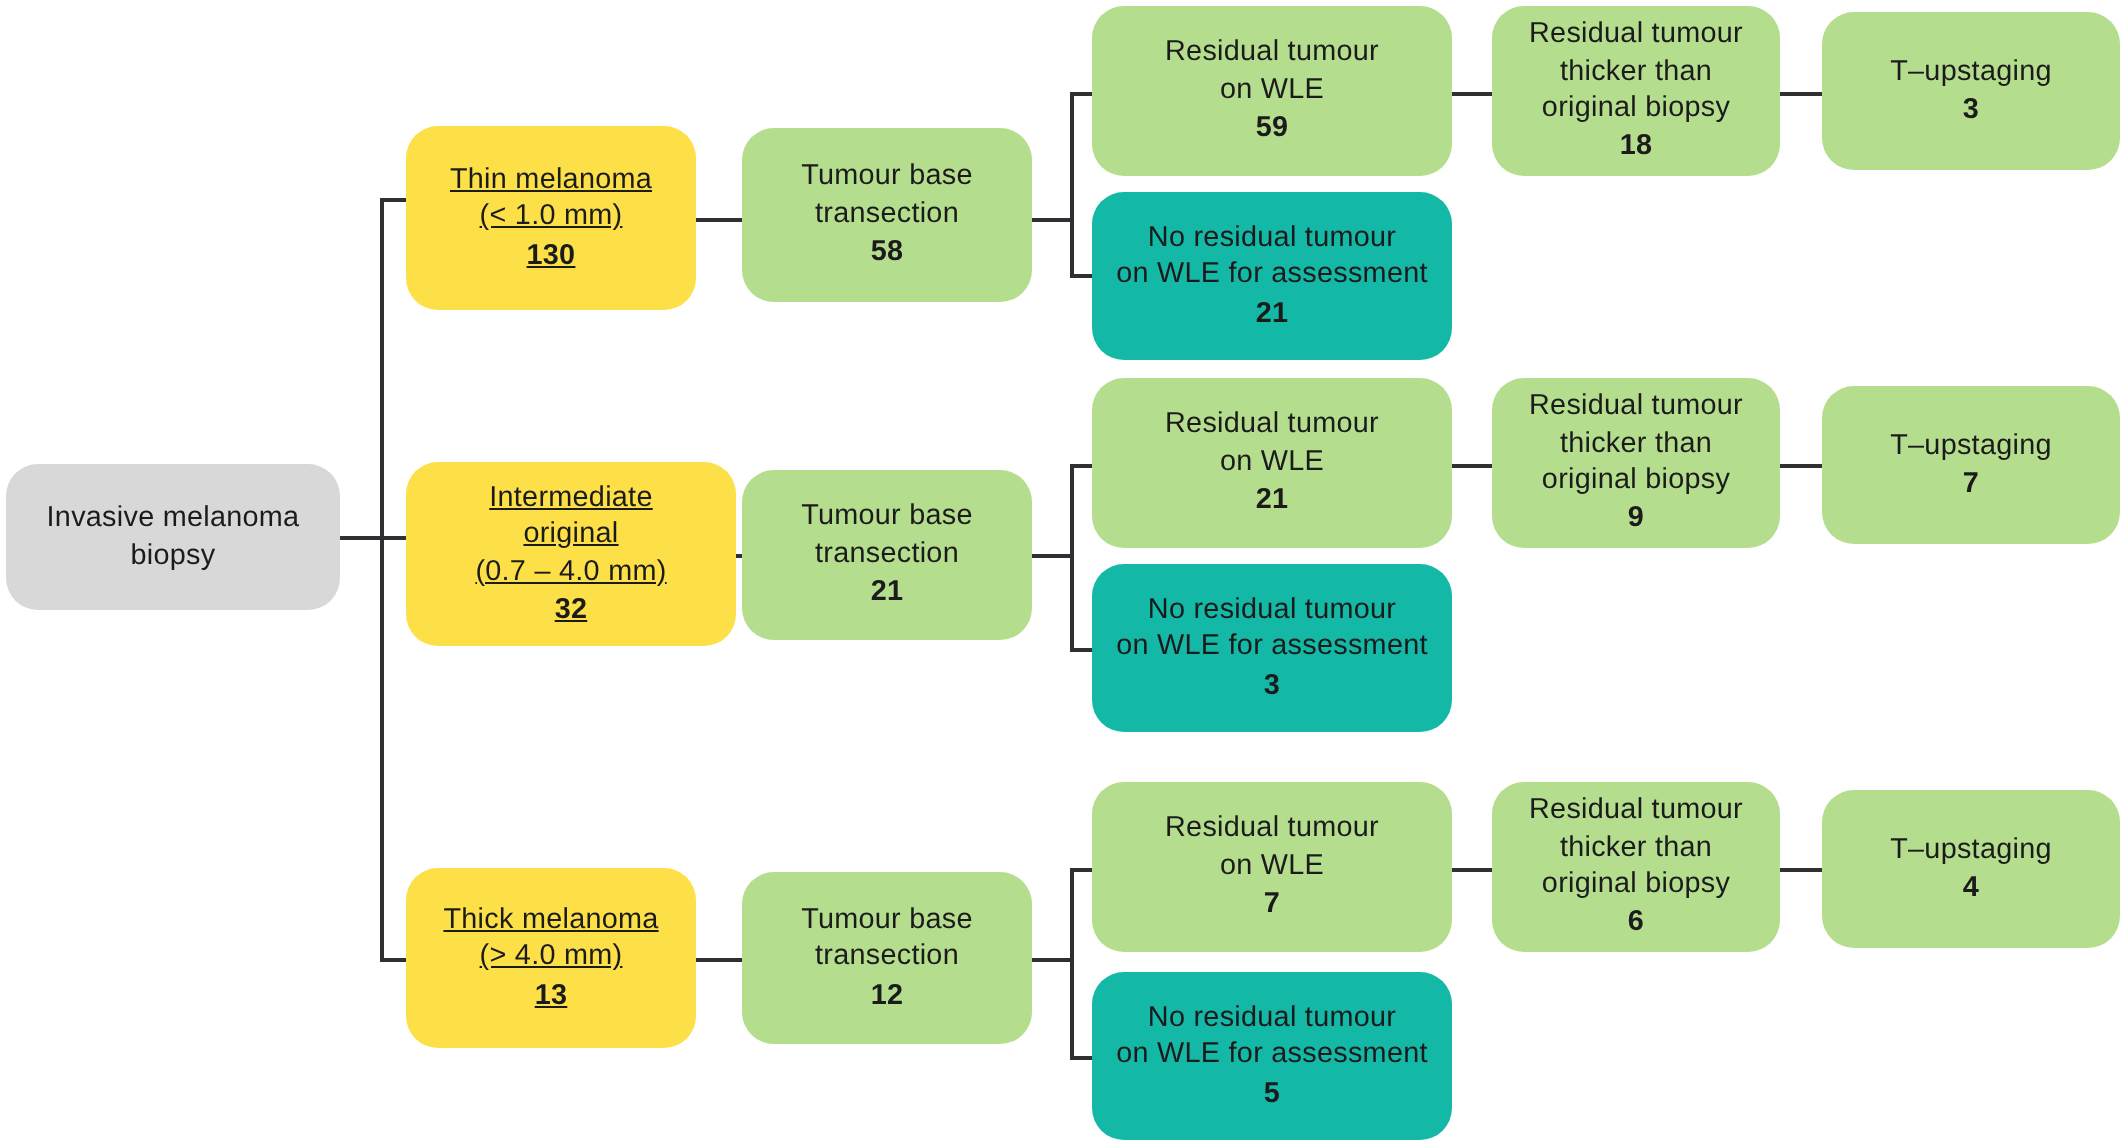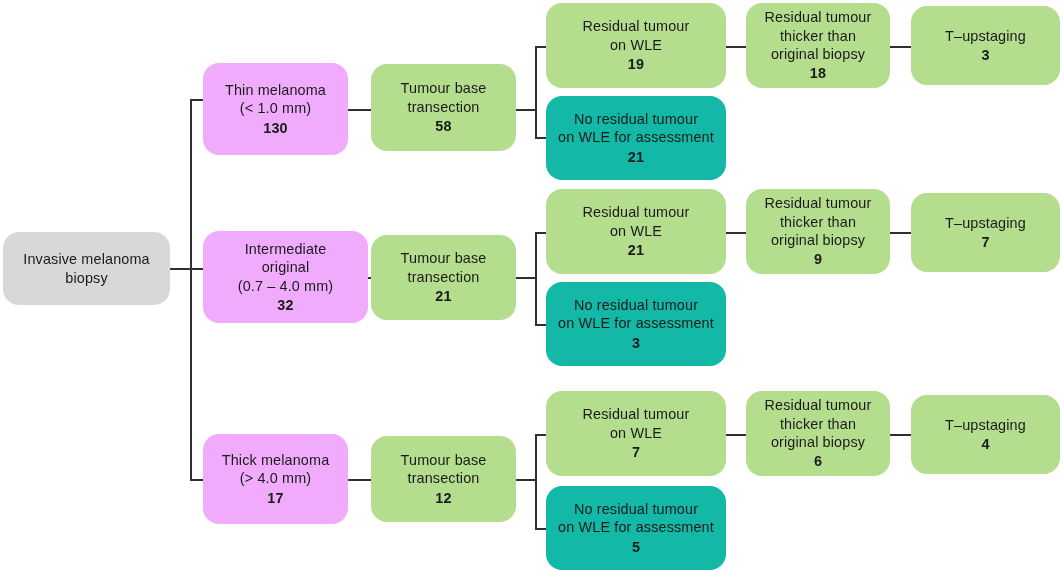--- a/index.html
+++ b/index.html
@@ -29,21 +29,21 @@
     text-align: center;
     color: #1b1b1b;
     font-size: 14.4px;
     line-height: 1.28;
     padding: 4px 8px;
     letter-spacing: 0.01em;
   }
   .node .ln { display: block; white-space: nowrap; }
   .node .count { font-weight: bold; display: block; padding-top: 1px; }
   .n-grey  { background: #d8d8d8; }
-  .n-blue  { background: #f0abfc; }
+  .n-blue  { background: #fde047; text-decoration: underline; }
   .n-green { background: #b5dd8e; }
   .n-red   { background: #14b8a6; }
 
   .conn {
     position: absolute;
     background: #2f3033;
   }
   .conn.h { height: 1.6px; }
   .conn.v { width: 1.6px; }
 </style>
@@ -98,21 +98,21 @@
 
   <div class="node n-green" style="left:371px; top:64px; width:145px; height:87px;">
     <span class="ln">Tumour base</span>
     <span class="ln">transection</span>
     <span class="count">58</span>
   </div>
 
   <div class="node n-green" style="left:546px; top:3px; width:180px; height:85px;">
     <span class="ln">Residual tumour</span>
     <span class="ln">on WLE</span>
-    <span class="count">19</span>
+    <span class="count">59</span>
   </div>
 
   <div class="node n-red" style="left:546px; top:96px; width:180px; height:84px;">
     <span class="ln">No residual tumour</span>
     <span class="ln">on WLE for assessment</span>
     <span class="count">21</span>
   </div>
 
   <div class="node n-green" style="left:746px; top:3px; width:144px; height:85px;">
     <span class="ln">Residual tumour</span>
@@ -159,21 +159,21 @@
   </div>
 
   <div class="node n-green" style="left:911px; top:193px; width:149px; height:79px;">
     <span class="ln">T–upstaging</span>
     <span class="count">7</span>
   </div>
 
   <div class="node n-blue" style="left:203px; top:434px; width:145px; height:90px;">
     <span class="ln">Thick melanoma</span>
     <span class="ln">(&gt; 4.0 mm)</span>
-    <span class="count">17</span>
+    <span class="count">13</span>
   </div>
 
   <div class="node n-green" style="left:371px; top:436px; width:145px; height:86px;">
     <span class="ln">Tumour base</span>
     <span class="ln">transection</span>
     <span class="count">12</span>
   </div>
 
   <div class="node n-green" style="left:546px; top:391px; width:180px; height:85px;">
     <span class="ln">Residual tumour</span>

